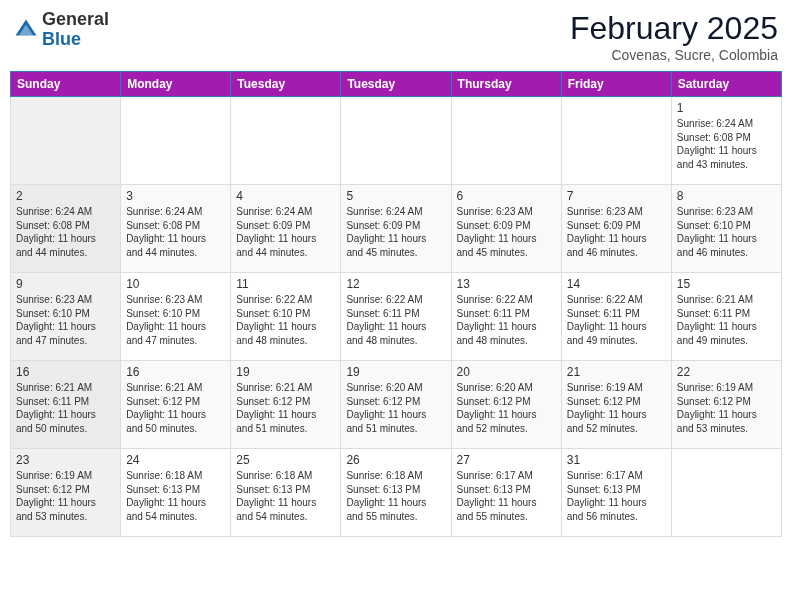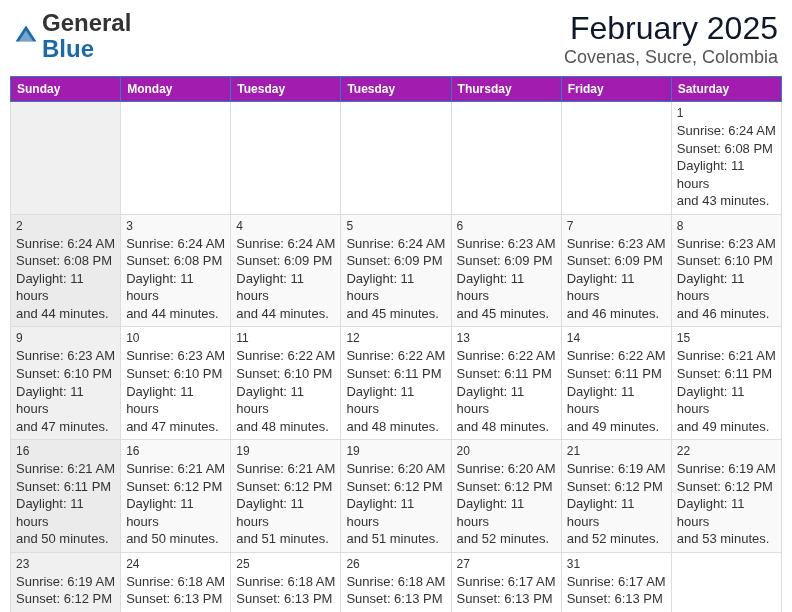--- a/index.html
+++ b/index.html
@@ -16,40 +16,40 @@
       align-items: flex-start;
       margin-bottom: 8px;
       padding: 0 4px;
     }
     .logo {
       display: flex;
       align-items: center;
       gap: 4px;
     }
     .logo-text {
-      font-size: 24px;
+      font-size: 18px;
       font-weight: bold;
       line-height: 1.1;
     }
     .logo-general { color: #333; }
     .logo-blue { color: #1a6aab; }
     .logo-icon {
       width: 24px;
       height: 24px;
     }
     .title-block {
       text-align: right;
     }
     .month-year {
       font-size: 32px;
       color: #0f172a;
       font-weight: normal;
     }
     .location {
-      font-size: 18px;
+      font-size: 14px;
       color: #555;
     }
     .calendar {
       width: 100%;
       border-collapse: collapse;
       border: 1px solid #ccc;
     }
     .calendar th {
       background-color: #a21caf;
       color: #fff;
@@ -72,21 +72,21 @@
     .calendar td:first-child {
       background-color: #f0f0f0;
     }
     .day-number {
       font-size: 12px;
       font-weight: normal;
       display: block;
       margin-bottom: 2px;
     }
     .day-info {
-      font-size: 13px;
+      font-size: 10px;
       color: #333;
       line-height: 1.35;
     }
     .empty-cell {
       background: #f9f9f9;
     }
     .row-alt td {
       background: #f9f9f9;
     }
     .row-alt td:first-child {

